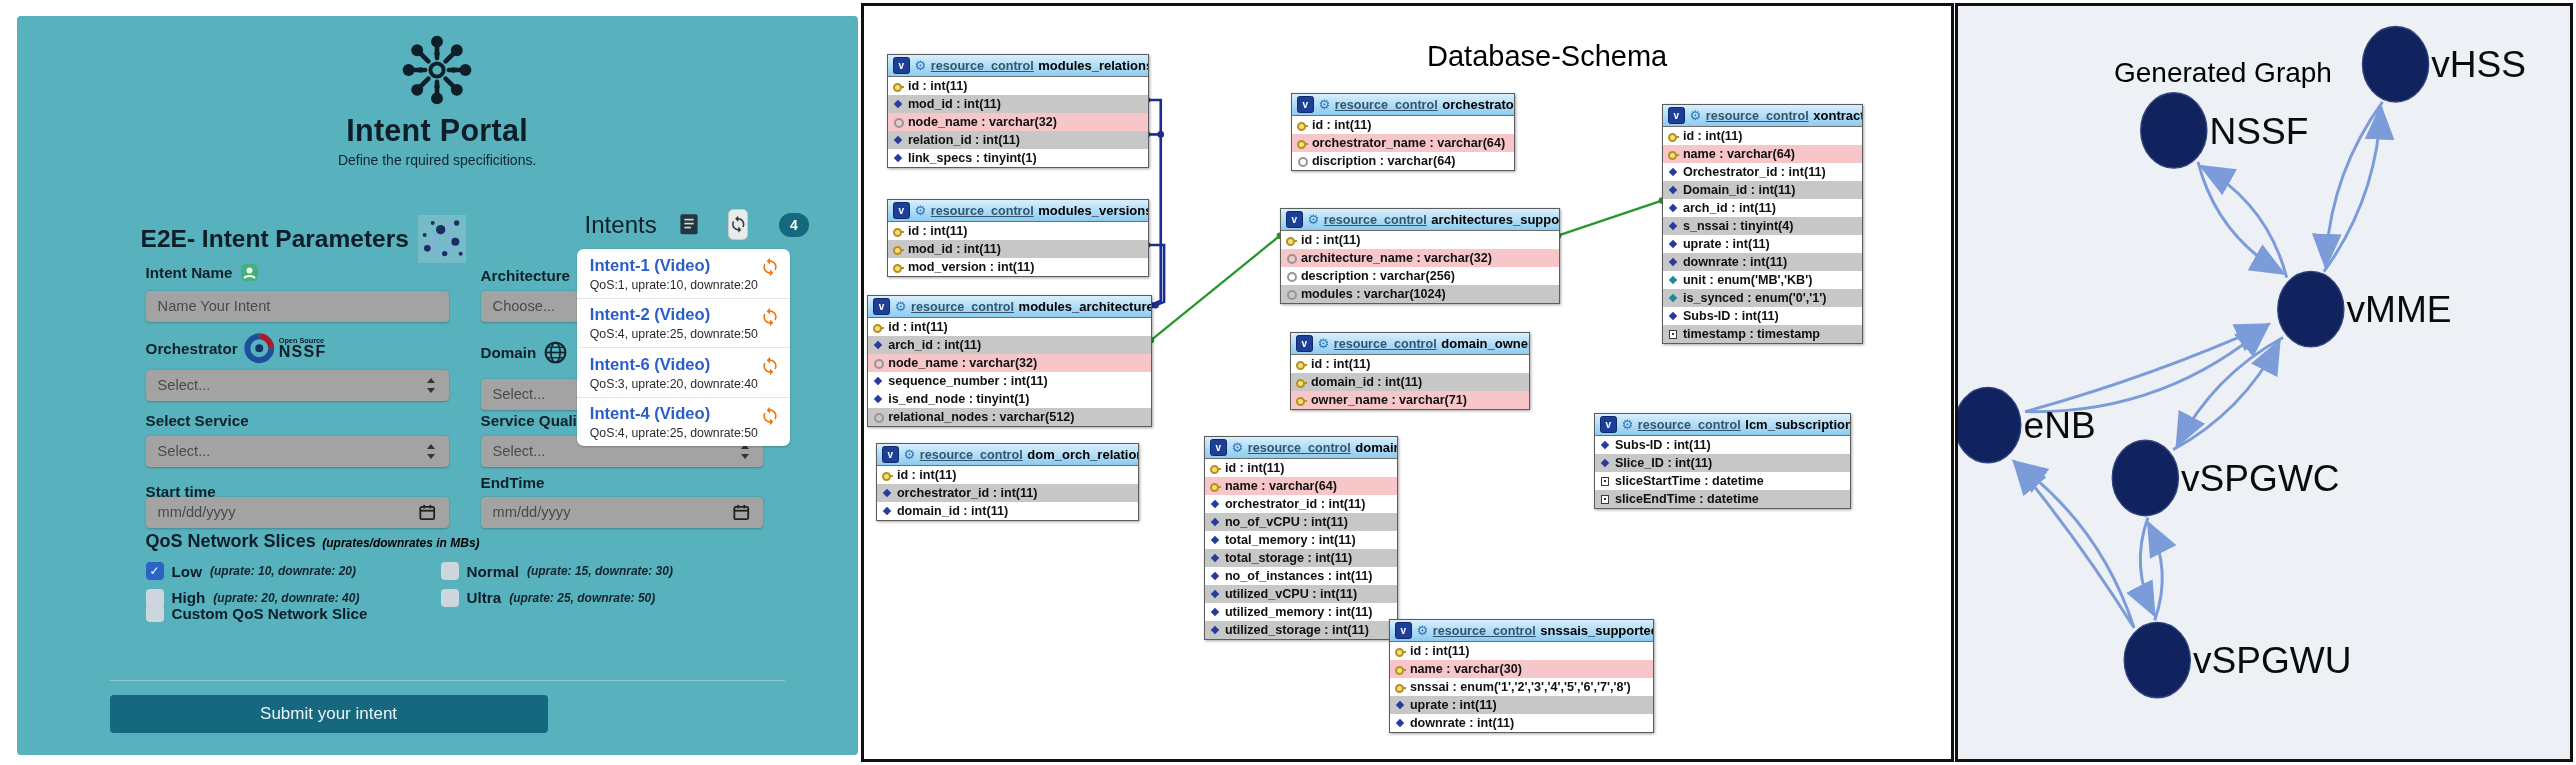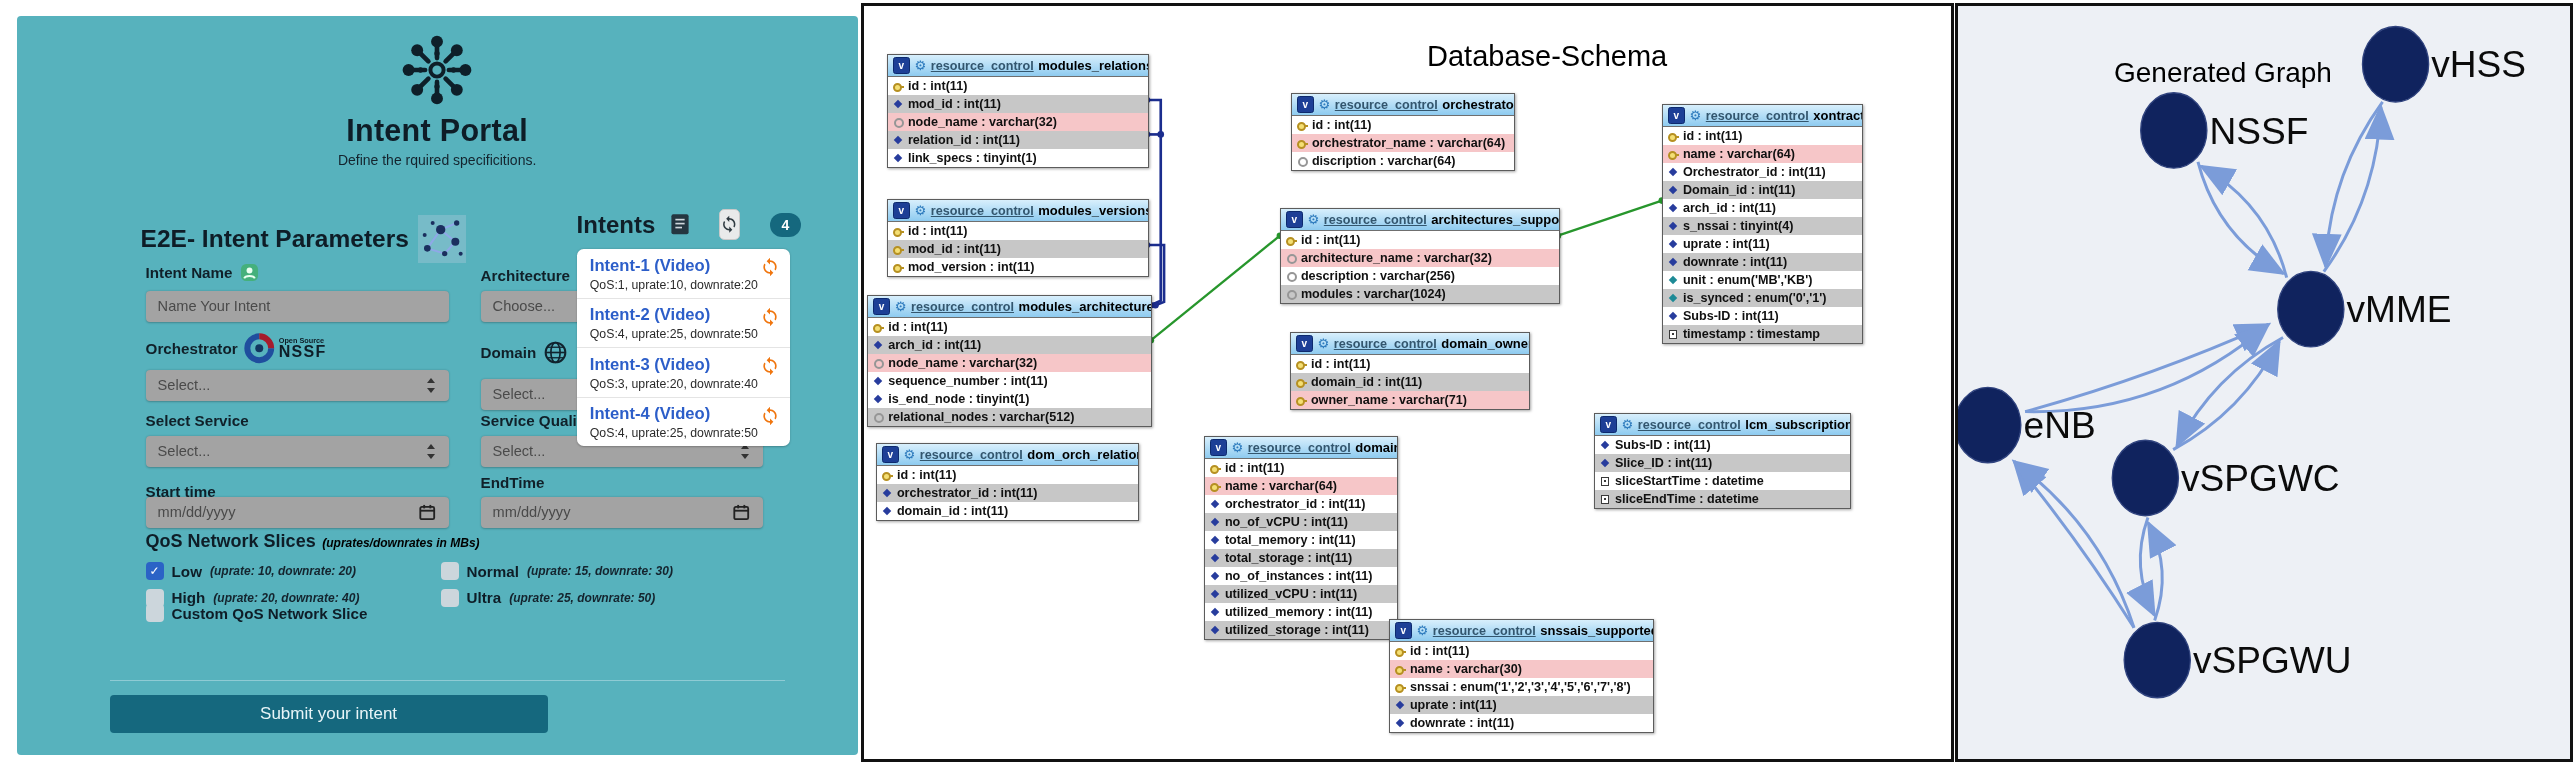--- a/index.html
+++ b/index.html
@@ -29,21 +29,21 @@
   .qos-item{display:flex;align-items:center;gap:8px;}
   .cb{width:18px;height:18px;border-radius:4px;background:#ccd6dc;display:flex;align-items:center;justify-content:center;font-size:12px;color:#fff;flex:none;}
   .cb.checked{background:#2b63c6;}
   .qlabel{font-size:15.2px;font-weight:700;color:#0e1d27;white-space:nowrap;}
   .qdetail{font-size:12px;font-weight:700;font-style:italic;color:#14242e;white-space:nowrap;}
   .qos-custom{position:absolute;left:129px;top:588px;}
   .divider{position:absolute;left:93px;top:664px;width:675px;height:0;border-top:0.7px solid #8fcbd4;}
   .submit-btn{position:absolute;left:93px;top:679px;width:438px;height:38px;background:#15687e;border:none;border-radius:4px;color:#e8f5f8;font-size:17px;font-family:"Liberation Sans",sans-serif;cursor:pointer;}
   
   .intents-head{position:absolute;left:560px;top:193px;width:213px;display:flex;align-items:center;}
-  .intents-title{font-size:24px;font-weight:700;color:#101e28;display:flex;align-items:center;gap:15px;}
+  .intents-title{font-size:24px;font-weight:400;color:#101e28;display:flex;align-items:center;gap:22px;margin-left:8px;}
   .refresh-btn{margin-left:29px;width:37px;height:29px;background:#e9eaea;border:0.7px solid #c9c9c9;border-radius:5.3px;display:flex;align-items:center;justify-content:center;cursor:pointer;}
   .count-badge{margin-left:30.5px;min-width:30.5px;height:24px;border-radius:12px;background:#15687e;color:#fff;font-size:14px;font-weight:700;display:flex;align-items:center;justify-content:center;}
   .intents-list{position:absolute;left:560px;top:233px;width:213px;background:#fff;border-radius:6.6px;overflow:hidden;box-shadow:0 0.7px 2px rgba(0,0,0,.25);}
   .intent-item{position:relative;padding:6.6px 10.6px 6px 13.2px;border-bottom:0.7px solid #e4e4e4;}
   .intent-item:last-child{border-bottom:none;}
   .intent-title{font-size:16.6px;font-weight:700;color:#2c5ec9;cursor:pointer;}
   .intent-details{font-size:12.3px;color:#2b2b2b;margin-top:2px;}
   .intent-refresh{position:absolute;right:9.3px;top:8px;color:#f0760f;cursor:pointer;}
 
   
@@ -302,21 +302,21 @@
             </svg></span>
         </div>
         <div class="intent-item">
           <div class="intent-title">Intent-2 (Video)</div>
           <div class="intent-details">QoS:4, uprate:25, downrate:50</div>
           <span class="intent-refresh"><svg width="20" height="20" viewBox="0 0 24 24">
               <path fill="#f0760f" d="M12 4V1L8 5l4 4V6c3.31 0 6 2.69 6 6 0 1.01-.25 1.97-.7 2.8l1.46 1.46A7.93 7.93 0 0 0 20 12c0-4.42-3.58-8-8-8zm0 14c-3.31 0-6-2.69-6-6 0-1.01.25-1.97.7-2.8L5.24 7.74A7.93 7.93 0 0 0 4 12c0 4.42 3.58 8 8 8v3l4-4-4-4v3z"></path>
             </svg></span>
         </div>
         <div class="intent-item">
-          <div class="intent-title">Intent-3 (Video)</div>
+          <div class="intent-title">Intent-6 (Video)</div>
           <div class="intent-details">QoS:3, uprate:20, downrate:40</div>
           <span class="intent-refresh"><svg width="20" height="20" viewBox="0 0 24 24">
               <path fill="#f0760f" d="M12 4V1L8 5l4 4V6c3.31 0 6 2.69 6 6 0 1.01-.25 1.97-.7 2.8l1.46 1.46A7.93 7.93 0 0 0 20 12c0-4.42-3.58-8-8-8zm0 14c-3.31 0-6-2.69-6-6 0-1.01.25-1.97.7-2.8L5.24 7.74A7.93 7.93 0 0 0 4 12c0 4.42 3.58 8 8 8v3l4-4-4-4v3z"></path>
             </svg></span>
         </div>
         <div class="intent-item">
           <div class="intent-title">Intent-4 (Video)</div>
           <div class="intent-details">QoS:4, uprate:25, downrate:50</div>
           <span class="intent-refresh"><svg width="20" height="20" viewBox="0 0 24 24">
               <path fill="#f0760f" d="M12 4V1L8 5l4 4V6c3.31 0 6 2.69 6 6 0 1.01-.25 1.97-.7 2.8l1.46 1.46A7.93 7.93 0 0 0 20 12c0-4.42-3.58-8-8-8zm0 14c-3.31 0-6-2.69-6-6 0-1.01.25-1.97.7-2.8L5.24 7.74A7.93 7.93 0 0 0 4 12c0 4.42 3.58 8 8 8v3l4-4-4-4v3z"></path>

